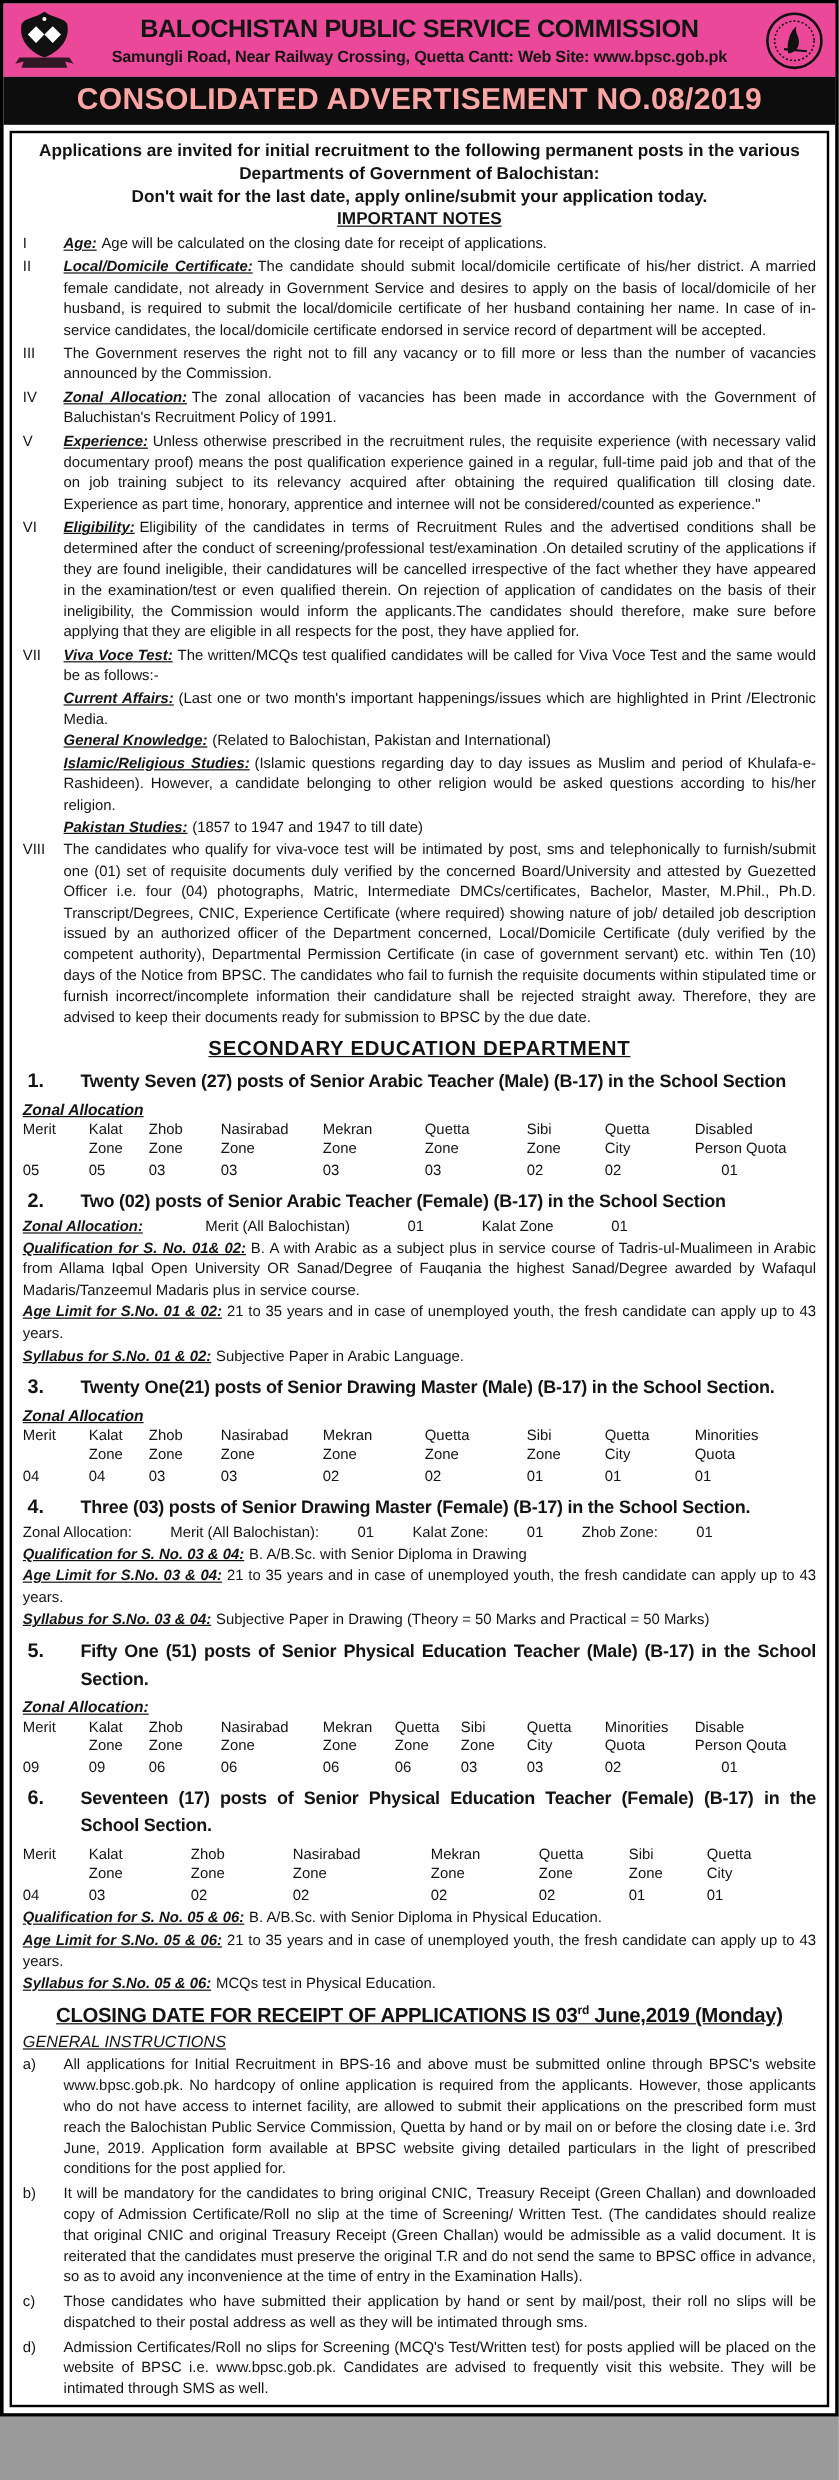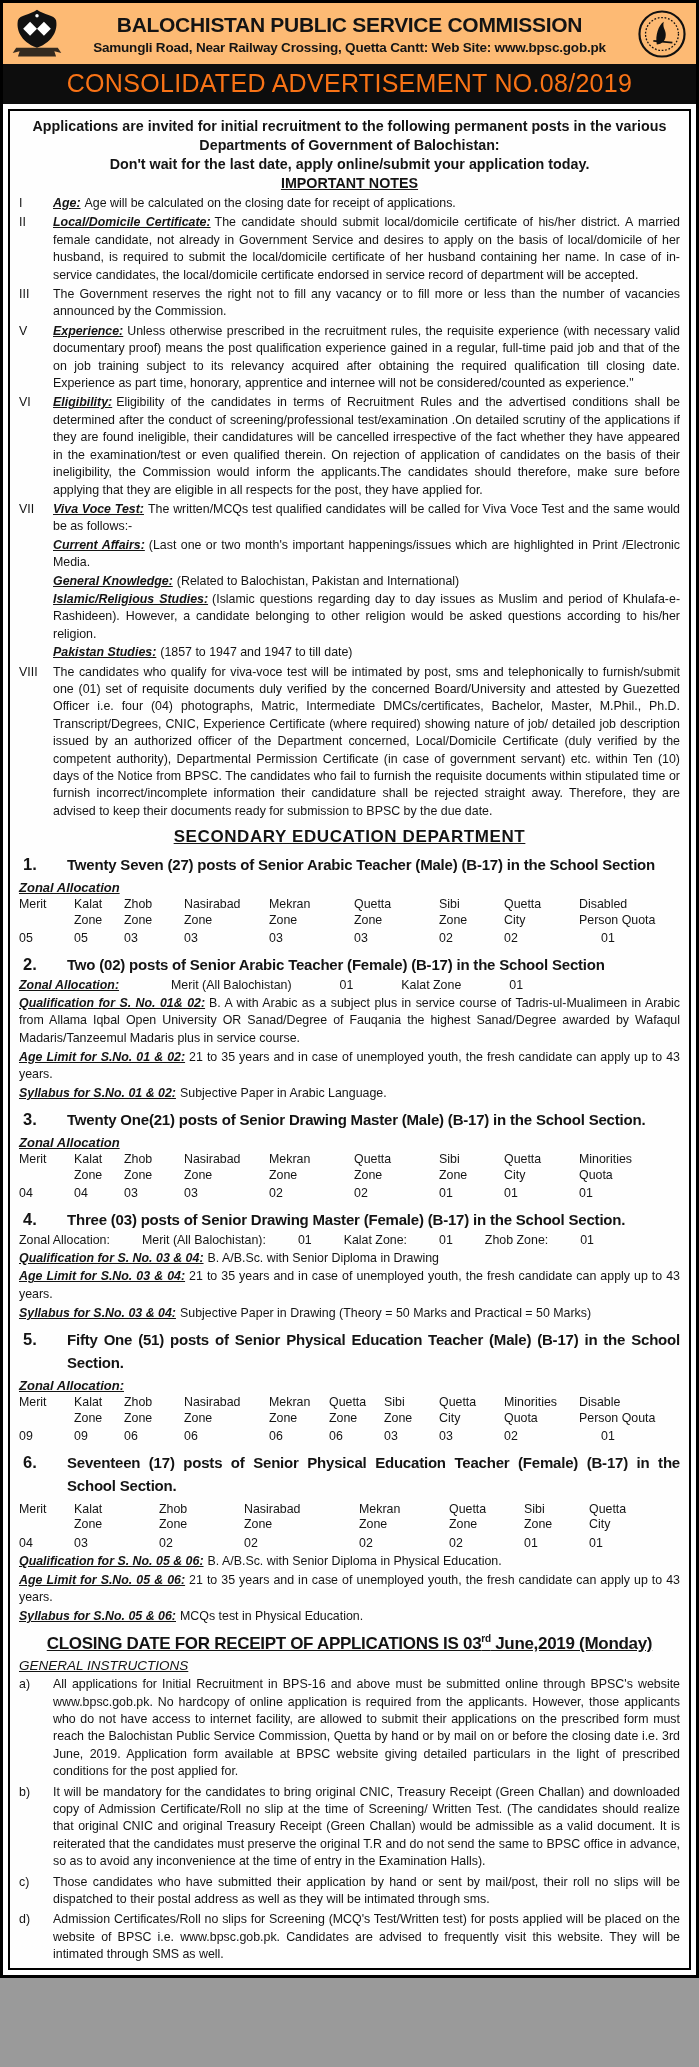--- a/index.html
+++ b/index.html
@@ -1,24 +1,24 @@
 <!DOCTYPE html>
 <html><head>
 <meta charset="utf-8">
 <style>
   html,body{margin:0;padding:0;background:#9a9a9a;}
   .page{width:699px;box-sizing:border-box;background:#fefefe;color:#141414;
         font-family:"Liberation Sans",sans-serif;border:3px solid #000;margin:0 auto;}
   
-  .hdr{display:flex;align-items:center;padding:5px 8px 4px;background:#fdba74;}
+  .hdr{display:flex;align-items:center;padding:5px 8px 4px;background:#ec4899;}
   .hdr-logo{width:52px;height:52px;flex:0 0 52px;}
   .hdr-c{flex:1;text-align:center;padding:0 4px;}
   .title{font-size:21px;font-weight:bold;letter-spacing:-0.3px;line-height:25px;}
   .addr{font-size:13.5px;font-weight:bold;letter-spacing:-0.2px;line-height:18px;margin-top:2px;}
-  .banner{background:#0d0d0d;color:#f97316;text-align:center;font-size:25px;font-weight:normal;
+  .banner{background:#0d0d0d;color:#fca5a5;text-align:center;font-size:25px;font-weight:bold;
           letter-spacing:0.3px;padding:5px 0 6px;}
   
   .content{border:2px solid #000;margin:5px;padding:6px 9px 4px;background:#fefefe;}
   .intro{text-align:center;font-weight:bold;font-size:14.3px;line-height:19px;}
   .intro .u{text-decoration:underline;}
   
   .note{display:flex;margin-top:2px;}
   .rn{flex:0 0 34px;font-size:12.4px;line-height:17.4px;}
   .nt{flex:1;font-size:12.4px;line-height:17.4px;text-align:justify;}
   .lbl{font-weight:bold;font-style:italic;text-decoration:underline;margin-right:4px;}
@@ -93,20 +93,24 @@
     </div>
     <div class="note">
       <div class="rn">II</div>
       <div class="nt"><span class="lbl">Local/Domicile Certificate:</span><span>The candidate should submit local/domicile certificate of his/her district. A married female candidate, not already in Government Service and desires to apply on the basis of local/domicile of her husband, is required to submit the local/domicile certificate of her husband containing her name.  In case of in-service candidates, the local/domicile certificate endorsed in service record of department will be accepted.</span></div>
     </div>
     <div class="note">
       <div class="rn">III</div>
       <div class="nt"><span>The Government reserves the right not to fill any vacancy or to fill more or less than the number of vacancies announced by the Commission.</span></div>
     </div>
     <div class="note">
+      <div class="rn">IV</div>
+      <div class="nt"><span class="lbl">Zonal Allocation:</span><span>The zonal allocation of vacancies has been made in accordance with the Government of Baluchistan's Recruitment Policy of 1991.</span></div>
+    </div>
+    <div class="note">
       <div class="rn">V</div>
       <div class="nt"><span class="lbl">Experience:</span><span>Unless otherwise prescribed in the recruitment rules, the requisite experience (with  necessary valid documentary proof) means the post qualification experience gained in  a regular, full-time paid job and that of the on job training subject to its relevancy acquired after obtaining the required qualification till closing date. Experience as part time, honorary, apprentice and internee will not be considered/counted as experience."</span></div>
     </div>
     <div class="note">
       <div class="rn">VI</div>
       <div class="nt"><span class="lbl">Eligibility:</span><span>Eligibility of the candidates in terms of Recruitment Rules and the advertised conditions shall be determined after the conduct of screening/professional test/examination .On detailed scrutiny of the applications if they are found ineligible, their candidatures will be cancelled irrespective of the fact whether they have appeared in the examination/test or even qualified therein. On rejection of application of candidates on the basis of their ineligibility, the Commission would inform the applicants.The candidates should therefore, make sure before applying that they are eligible in all respects for the post, they have applied for.</span></div>
     </div>
     <div class="note">
       <div class="rn">VII</div>
       <div class="nt">

